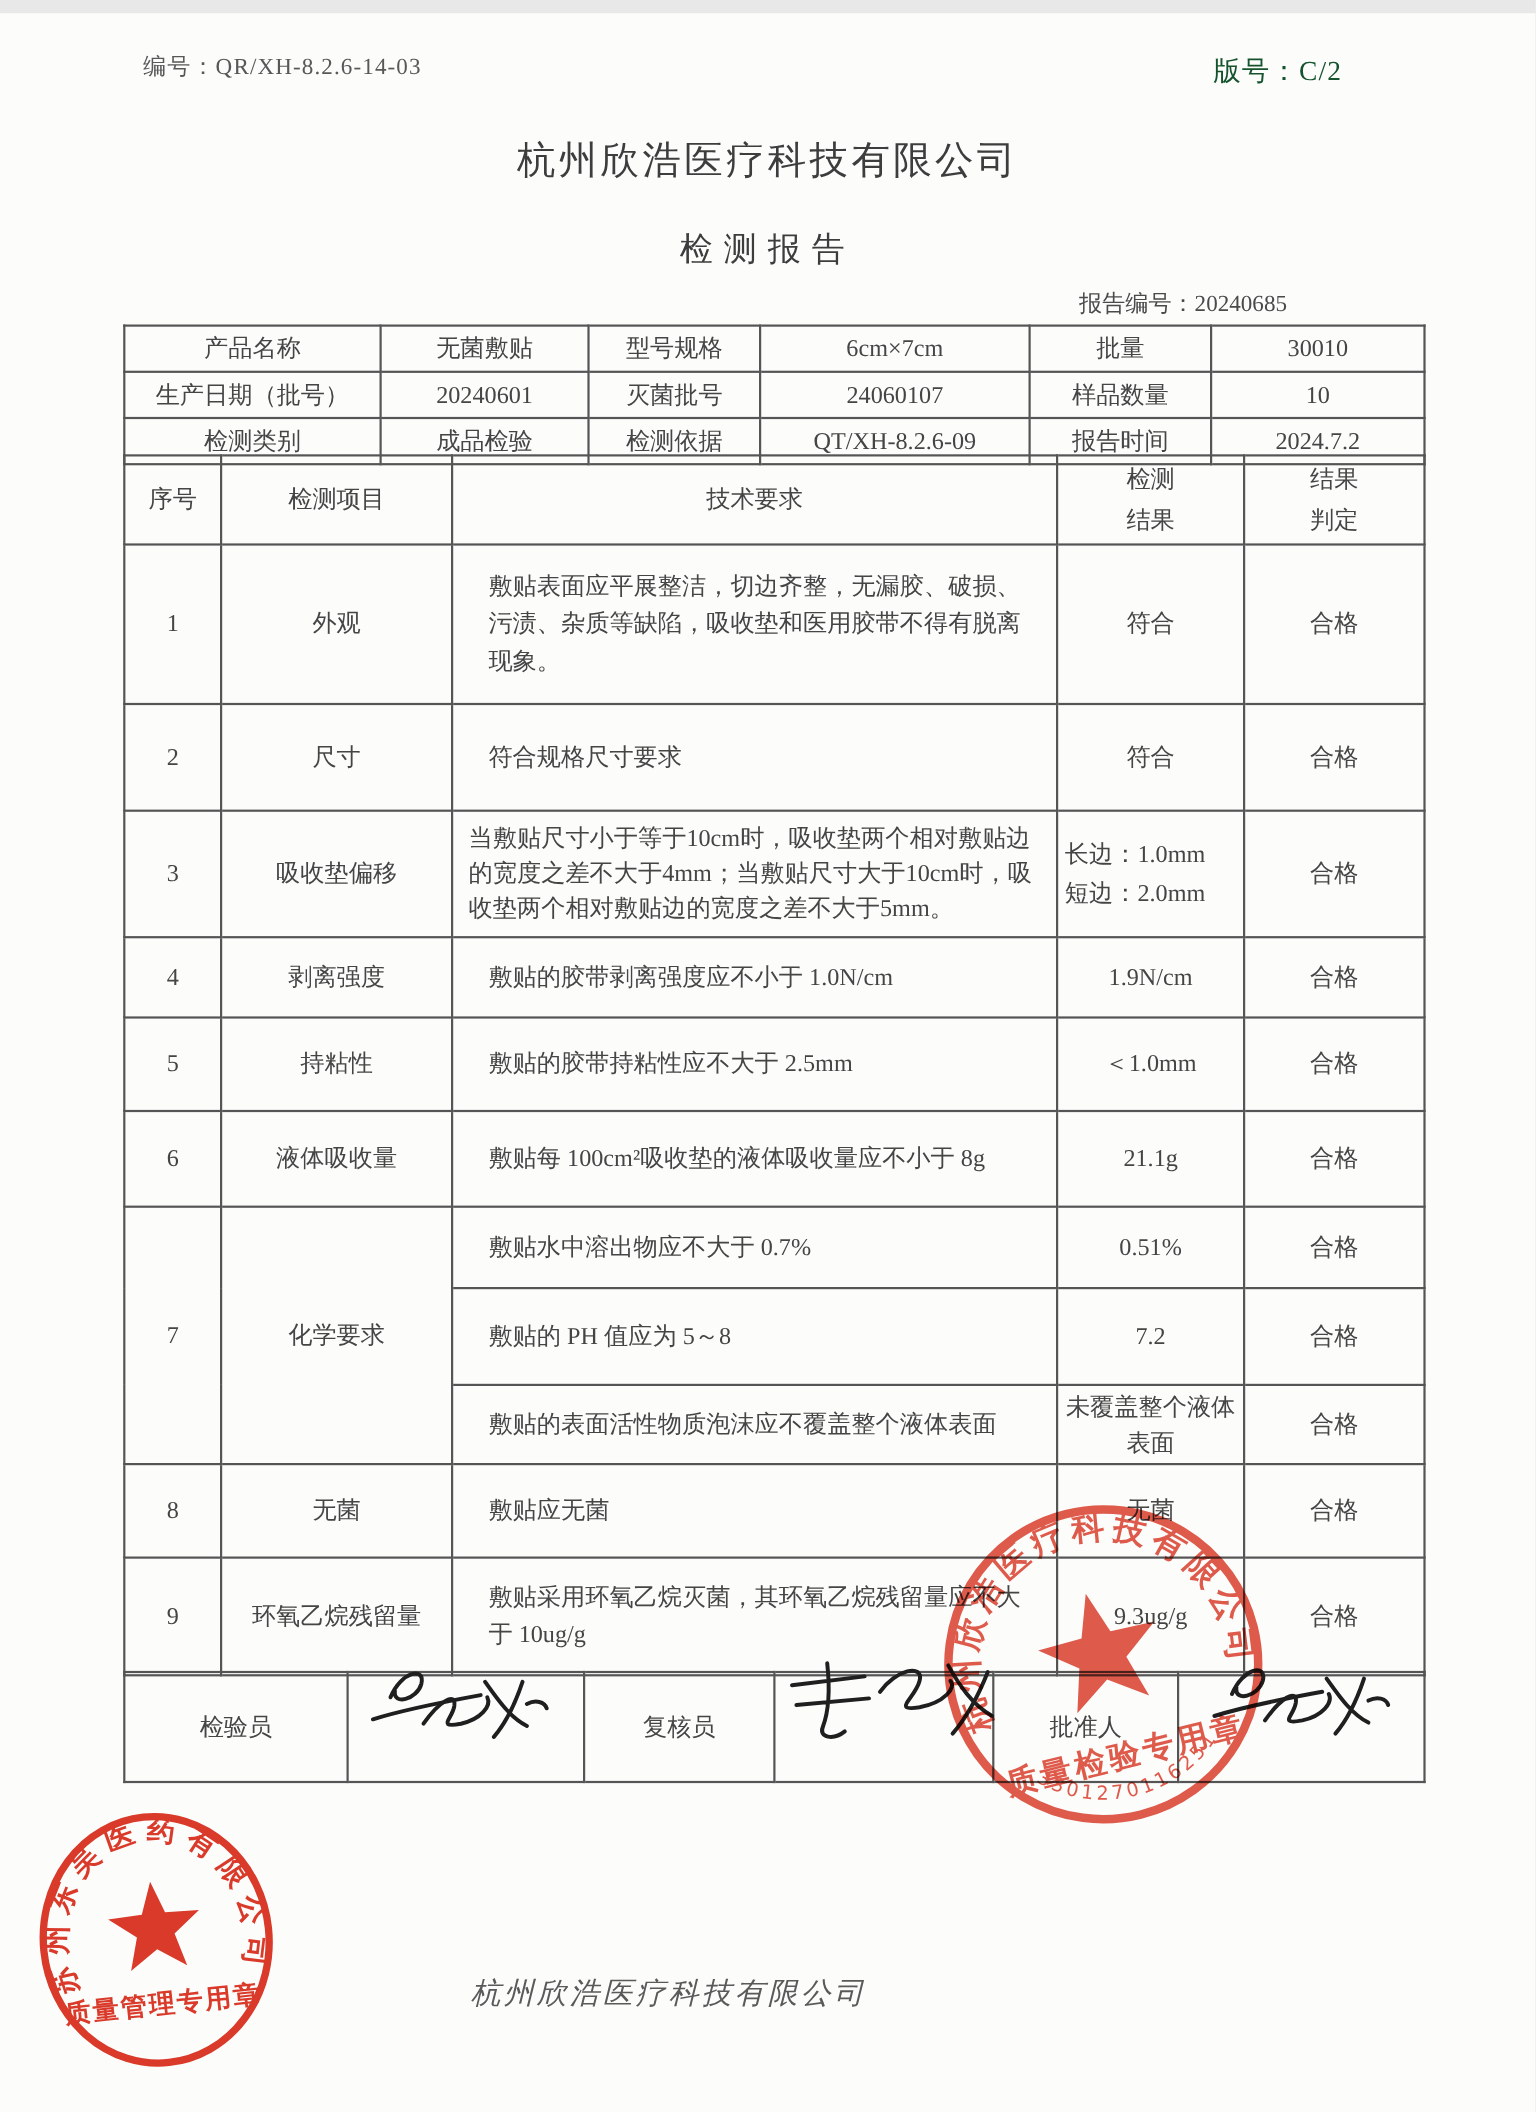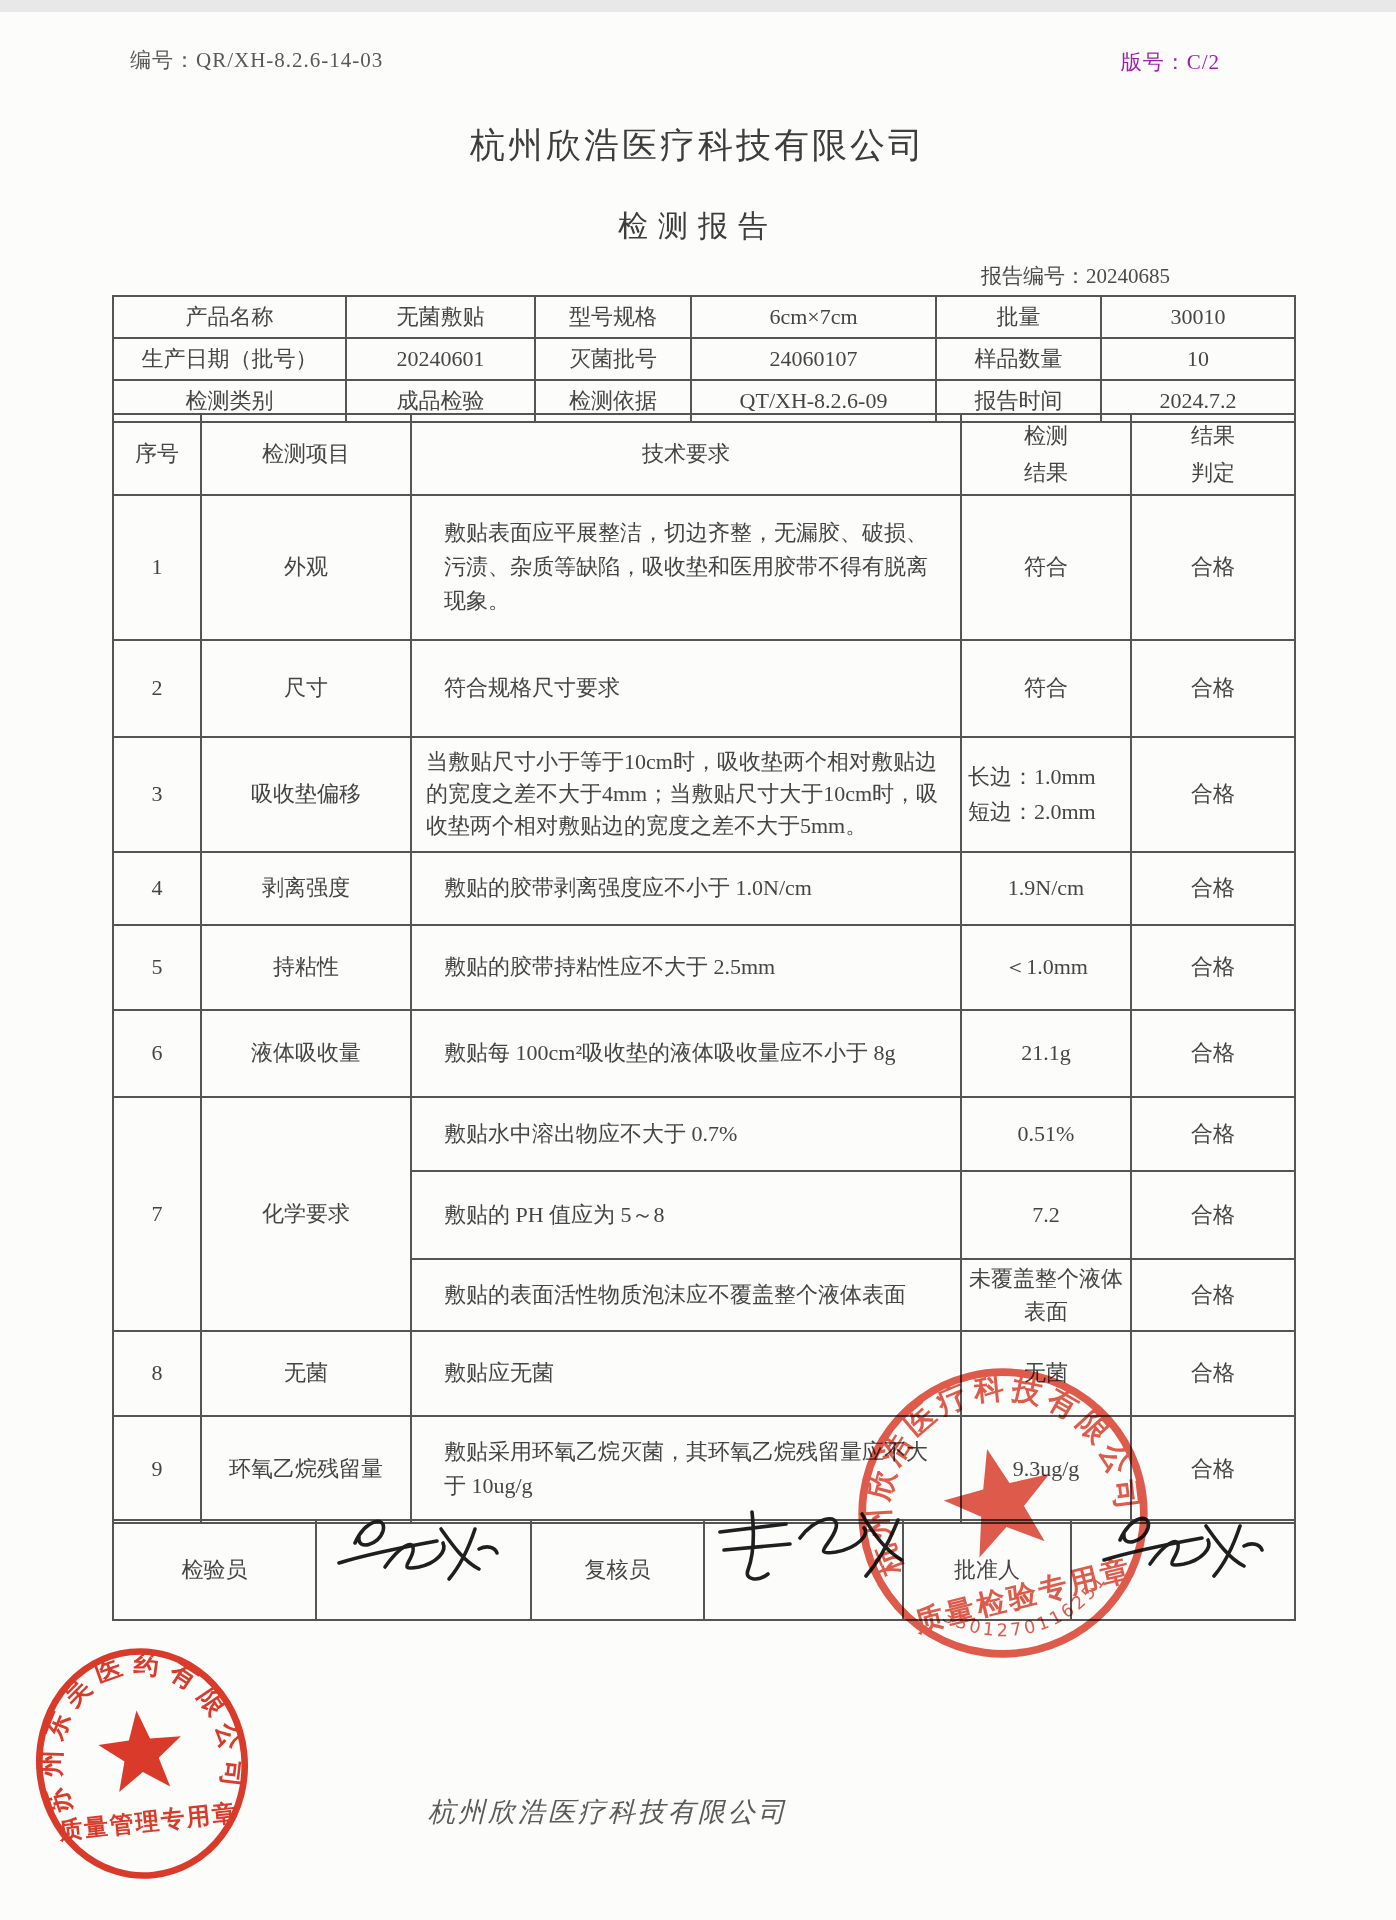--- a/index.html
+++ b/index.html
@@ -4,21 +4,21 @@
 <style>
   html,body { margin:0; padding:0; background:#e8e8e8; }
   .page {
     position:relative; width:1396px; height:1920px; margin:12px auto;
     background:#fcfcfb; overflow:hidden;
     font-family:"Liberation Serif","DejaVu Serif",serif;
     color:#444; 
   }
   .abs { position:absolute; }
   .doc-no { left:130px; top:34px; font-size:21px; color:#585858; letter-spacing:1px; }
-  .ver-no { right:176px; top:36px; font-size:21px; color:#a21caf; letter-spacing:1px; }
+  .ver-no { right:176px; top:36px; font-size:25px; color:#14532d; letter-spacing:1px; }
   .title1 { left:0; right:0; top:110px; text-align:center; font-size:35px; color:#3d3d3d; letter-spacing:3px; }
   .title2 { left:0; right:0; top:194px; text-align:center; font-size:30px; color:#3d3d3d; letter-spacing:10px; }
   .report-no { right:226px; top:250px; font-size:21px; color:#4a4a4a; }
 
   table { border-collapse:collapse; table-layout:fixed; }
   td { border:2px solid #555; font-size:22px; color:#454545; text-align:center; vertical-align:middle; padding:2px 6px; overflow:hidden; }
   .t-info { left:112px; top:283px; width:1182px; }
   .t-info td { height:36px; }
   .t-main { left:112px; top:401px; width:1182px; }
   .t-sign { left:112px; top:1507px; width:1182px; }

